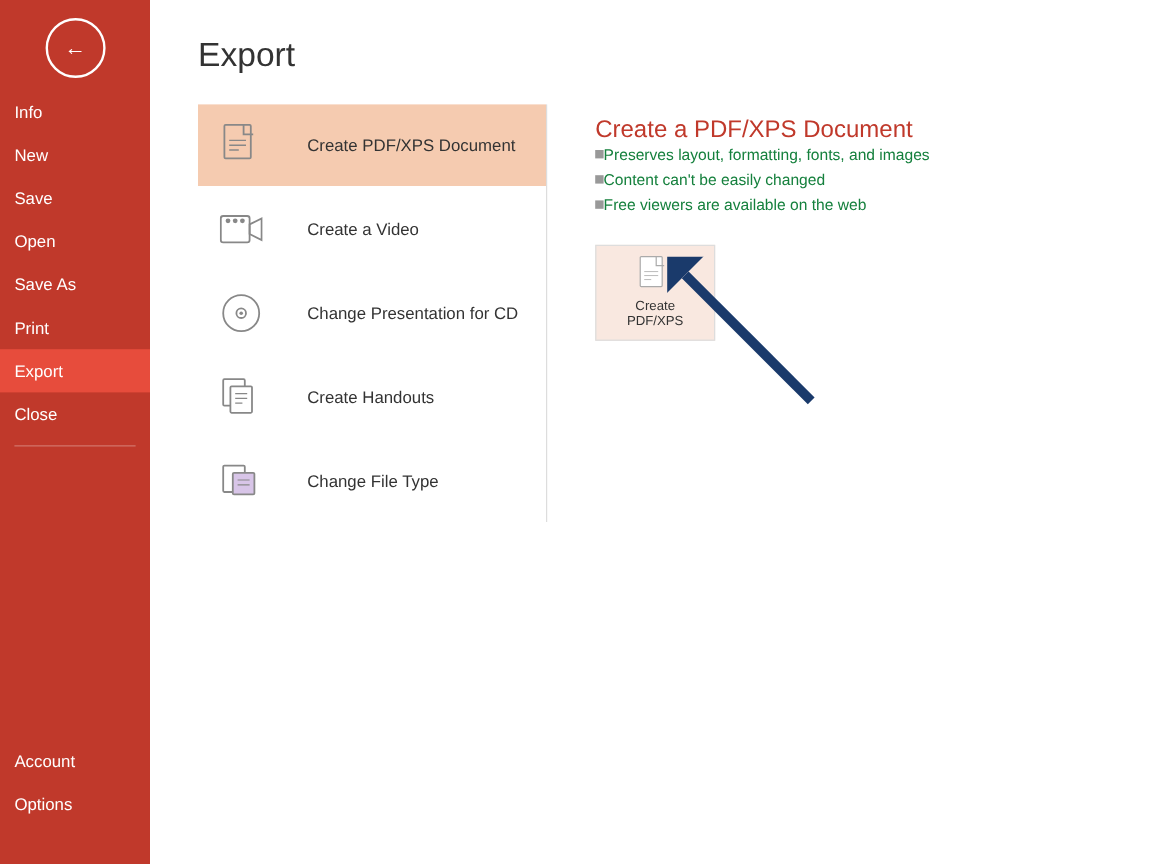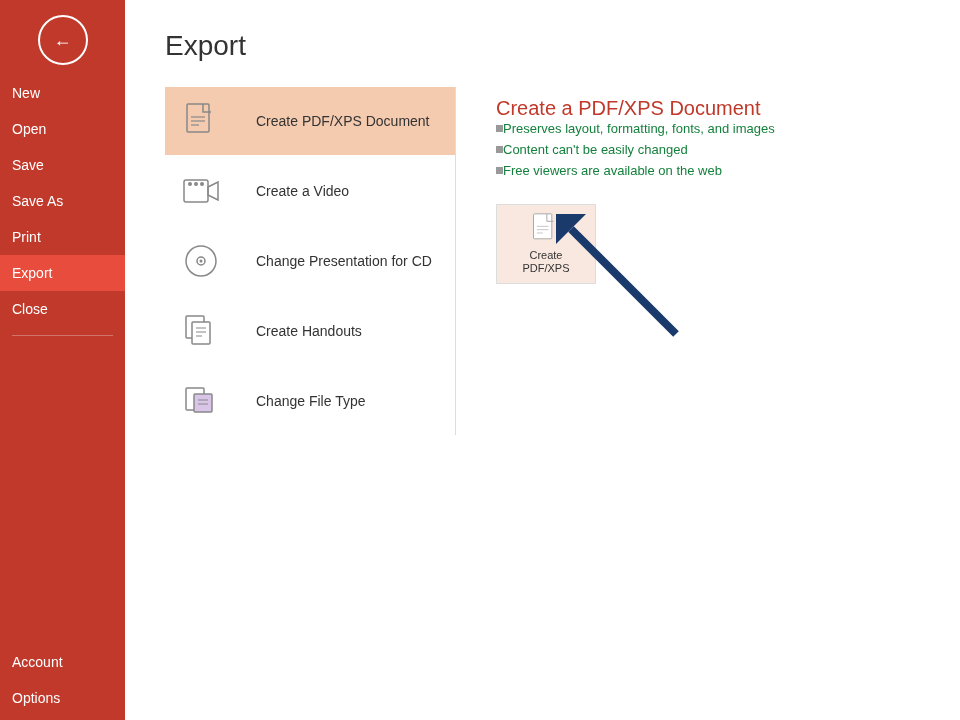--- a/index.html
+++ b/index.html
@@ -35,21 +35,21 @@
       color: #fff;
     }
     .nav-item.active { background: #e74c3c; }
     .nav-divider {
       border: none;
       border-top: 1px solid rgba(255,255,255,0.3);
       margin: 8px 12px;
     }
     .nav-bottom {
       margin-top: auto;
-      padding-bottom: 4px;
+      padding-bottom: 32px;
     }
 
     
     #main {
       flex: 1;
       display: flex;
       flex-direction: column;
       padding: 30px 40px;
       background: #fff;
     }
@@ -176,23 +176,24 @@
   </style>
 </head>
 <body>
 
 <div id="sidebar">
   <div id="back-btn">
     <span>←</span>
   </div>
 
   <nav>
+    <div class="nav-item">Info</div>
     <div class="nav-item">New</div>
+    <div class="nav-item">Save</div>
     <div class="nav-item">Open</div>
-    <div class="nav-item">Save</div>
     <div class="nav-item">Save As</div>
     <div class="nav-item">Print</div>
     <div class="nav-item active">Export</div>
     <div class="nav-item">Close</div>
   </nav>
 
   <hr class="nav-divider">
 
   <div class="nav-bottom">
     <div class="nav-item">Account</div>

